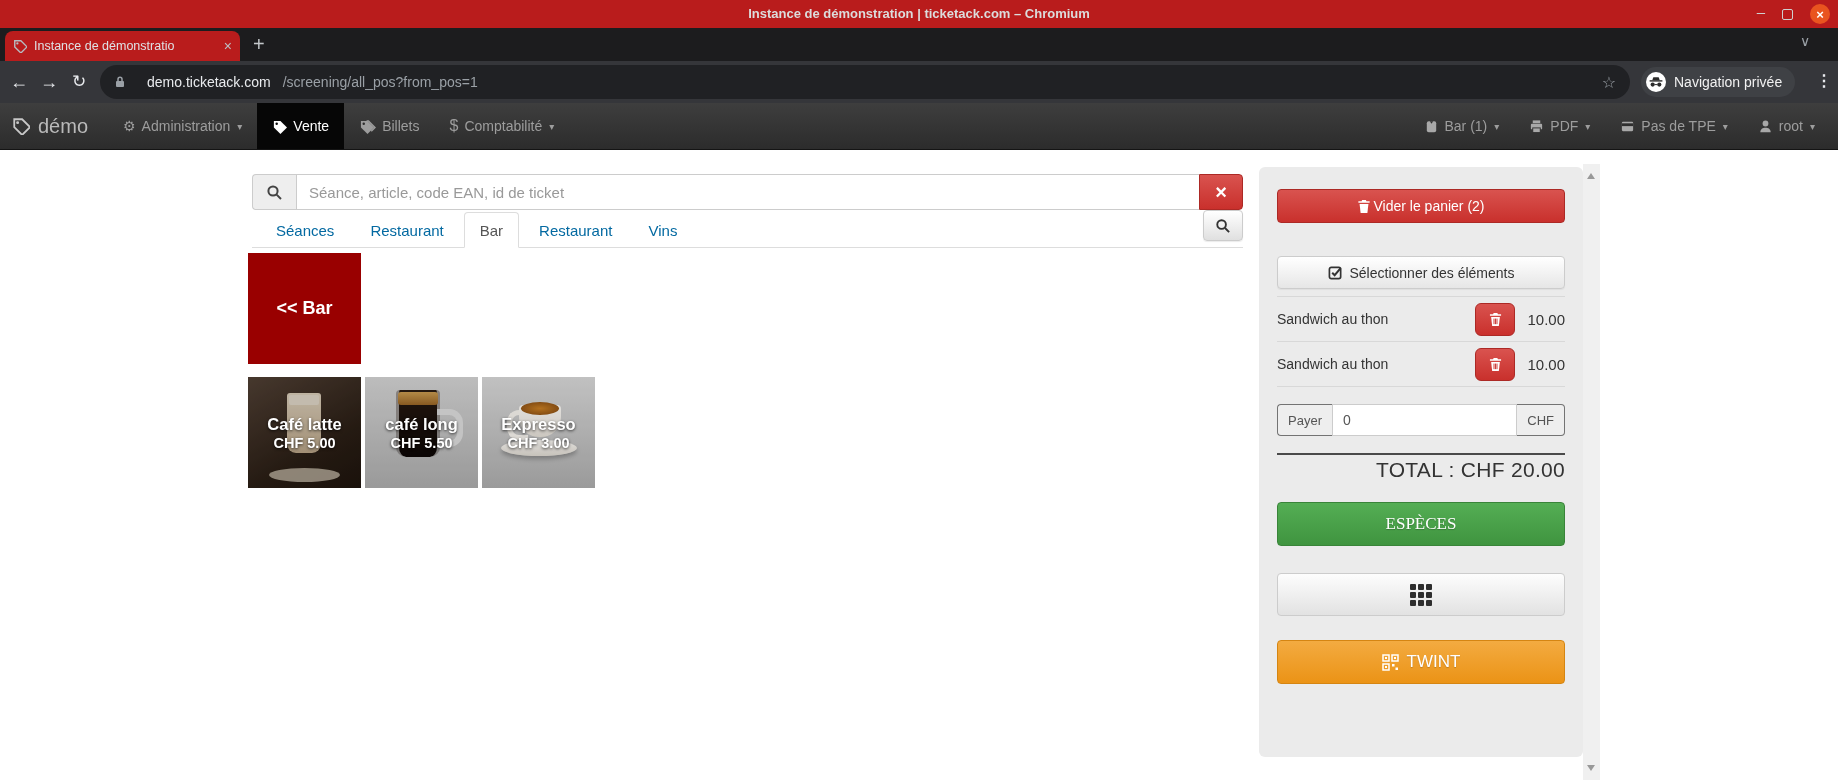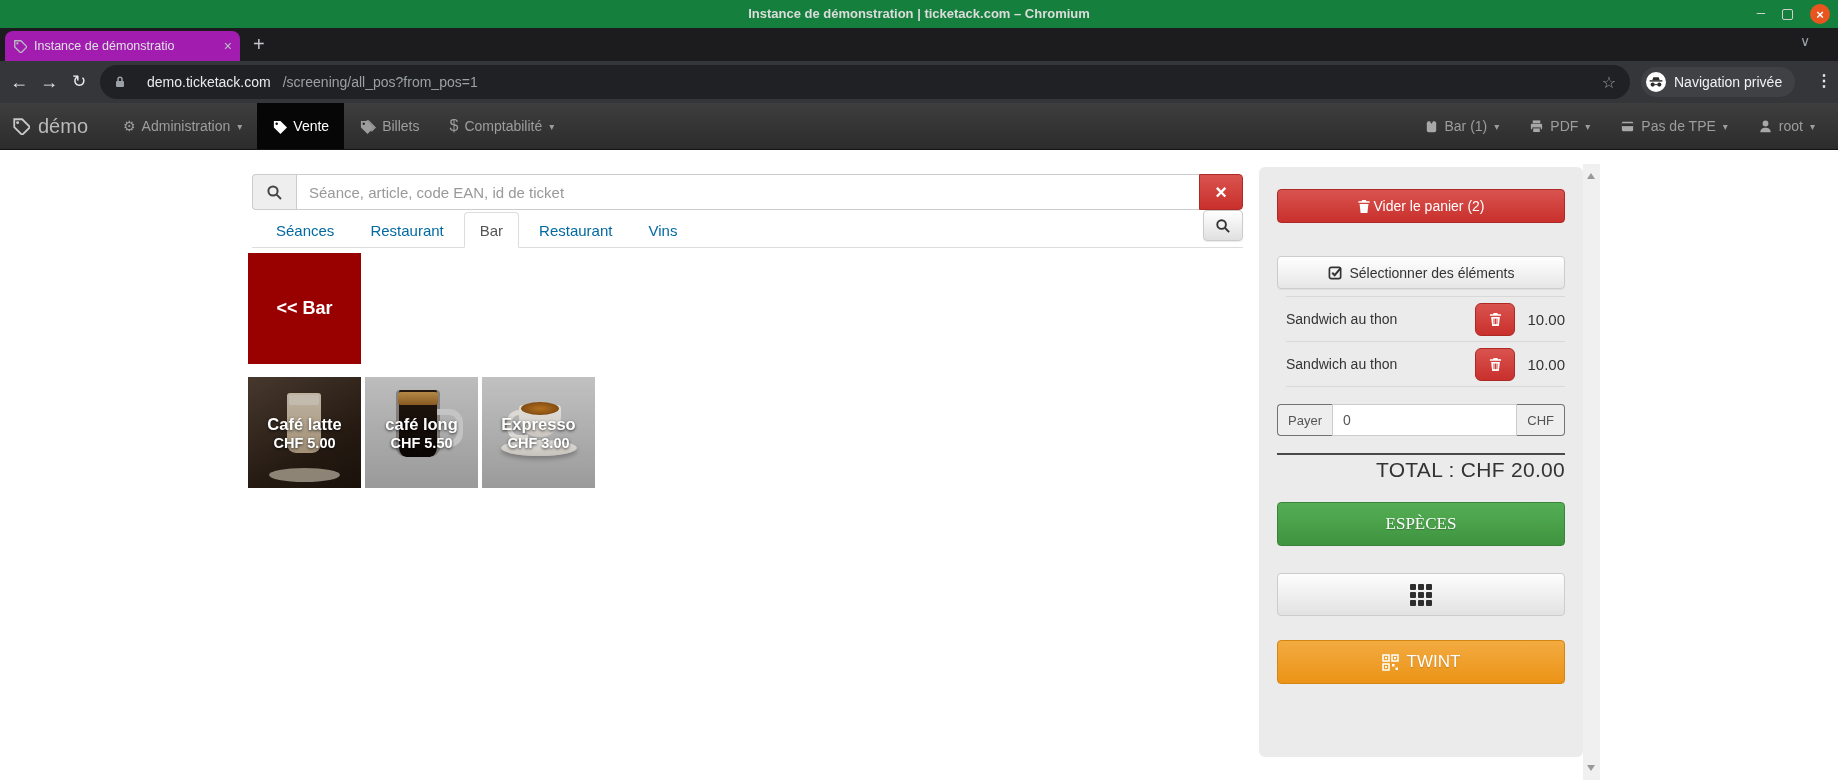--- a/index.html
+++ b/index.html
@@ -1,32 +1,32 @@
 <!DOCTYPE html>
 <html><head>
 <meta charset="utf-8">
 <style>
   html,body{margin:0;padding:0;}
   body{width:1838px;height:780px;overflow:hidden;background:#fff;
        font-family:"Liberation Sans",sans-serif;}
   .screen{position:relative;width:1838px;height:780px;background:#fff;}
 
   
-  .titlebar{position:absolute;left:0;top:0;width:100%;height:28px;background:#15803d;}
+  .titlebar{position:absolute;left:0;top:0;width:100%;height:28px;background:#b91c1c;}
   .win-title{position:absolute;left:0;right:0;top:6px;text-align:center;
              font-size:13px;font-weight:bold;color:#dcdcdc;}
   .win-controls{position:absolute;right:8px;top:0;height:28px;display:flex;align-items:center;gap:17px;}
   .wc-min{color:#cfcfcf;font-size:15px;line-height:1;transform:translateY(-3px);}
   .wc-restore{width:9px;height:9px;border:1.5px solid #cfcfcf;border-radius:2px;}
   .wc-close{width:20px;height:20px;border-radius:50%;background:#e9541f;color:#fff;
             font-size:13px;font-weight:bold;display:flex;align-items:center;justify-content:center;}
 
   
   .tabstrip{position:absolute;top:28px;left:0;width:100%;height:33px;background:#1c1c1e;}
-  .btab{position:absolute;left:5px;top:3px;width:235px;height:30px;background:#a21caf;
+  .btab{position:absolute;left:5px;top:3px;width:235px;height:30px;background:#b91c1c;
         border-radius:8px 8px 0 0;display:flex;align-items:center;padding:0 8px;gap:7px;box-sizing:border-box;}
   .btab-title{flex:1;color:#dfe1e5;font-size:12.5px;white-space:nowrap;overflow:hidden;}
   .btab-close{color:#bdc1c6;font-size:14px;line-height:1;}
   .newtab{position:absolute;left:253px;top:5px;color:#c3c7cb;font-size:20px;line-height:22px;}
   .strip-chevron{position:absolute;left:1800px;top:5px;color:#9aa0a6;font-size:14px;}
 
   
   .toolbar{position:absolute;top:61px;left:0;width:100%;height:42px;background:#35363a;}
   .nav-btn{position:absolute;top:9px;width:26px;text-align:center;color:#e8eaed;font-size:18px;line-height:24px;}
   .nb-back{left:6px;} .nb-fwd{left:36px;} .nb-reload{left:66px;font-size:17px;}
@@ -113,21 +113,21 @@
 
   
   .cart{position:absolute;left:1259px;top:167px;width:324px;height:590px;background:#ebebeb;
         border-radius:6px;box-sizing:border-box;padding:22px 18px 0;}
   .btn{display:flex;align-items:center;justify-content:center;border-radius:4px;box-sizing:border-box;
        cursor:pointer;width:100%;}
   .btn-clear{height:34px;background:linear-gradient(#d9534f,#c9302c);border:1px solid #ac2925;
        color:#fff;font-size:14px;gap:2px;margin-bottom:33px;}
   .btn-select{height:33px;background:linear-gradient(#fff,#e6e6e6);border:1px solid #ccc;color:#333;
        font-size:14px;gap:7px;margin-bottom:7px;box-shadow:0 1px 1px rgba(0,0,0,.05);}
-  .cart-rows{border-top:1px solid #d8d8d8;margin-bottom:17px;margin-left:9px;}
+  .cart-rows{border-top:1px solid #d8d8d8;margin-bottom:17px;}
   .cart-row{height:44px;display:flex;align-items:center;border-bottom:1px solid #d8d8d8;}
   .cr-name{flex:1;font-size:14px;color:#333;}
   .cr-trash{width:40px;height:33px;background:linear-gradient(#d9534f,#c9302c);border:1px solid #ac2925;
        border-radius:6px;display:flex;align-items:center;justify-content:center;box-sizing:border-box;cursor:pointer;}
   .cr-price{width:50px;text-align:right;font-size:15px;color:#333;}
   .pay-group{display:flex;height:32px;margin-bottom:17px;}
   .pg-addon{background:#eee;border:1px solid #737373;display:flex;align-items:center;justify-content:center;
        font-size:13px;color:#555;padding:0 10px;box-sizing:border-box;}
   .pg-first{border-radius:4px 0 0 4px;border-right:none;}
   .pg-last{border-radius:0 4px 4px 0;border-left:none;}

